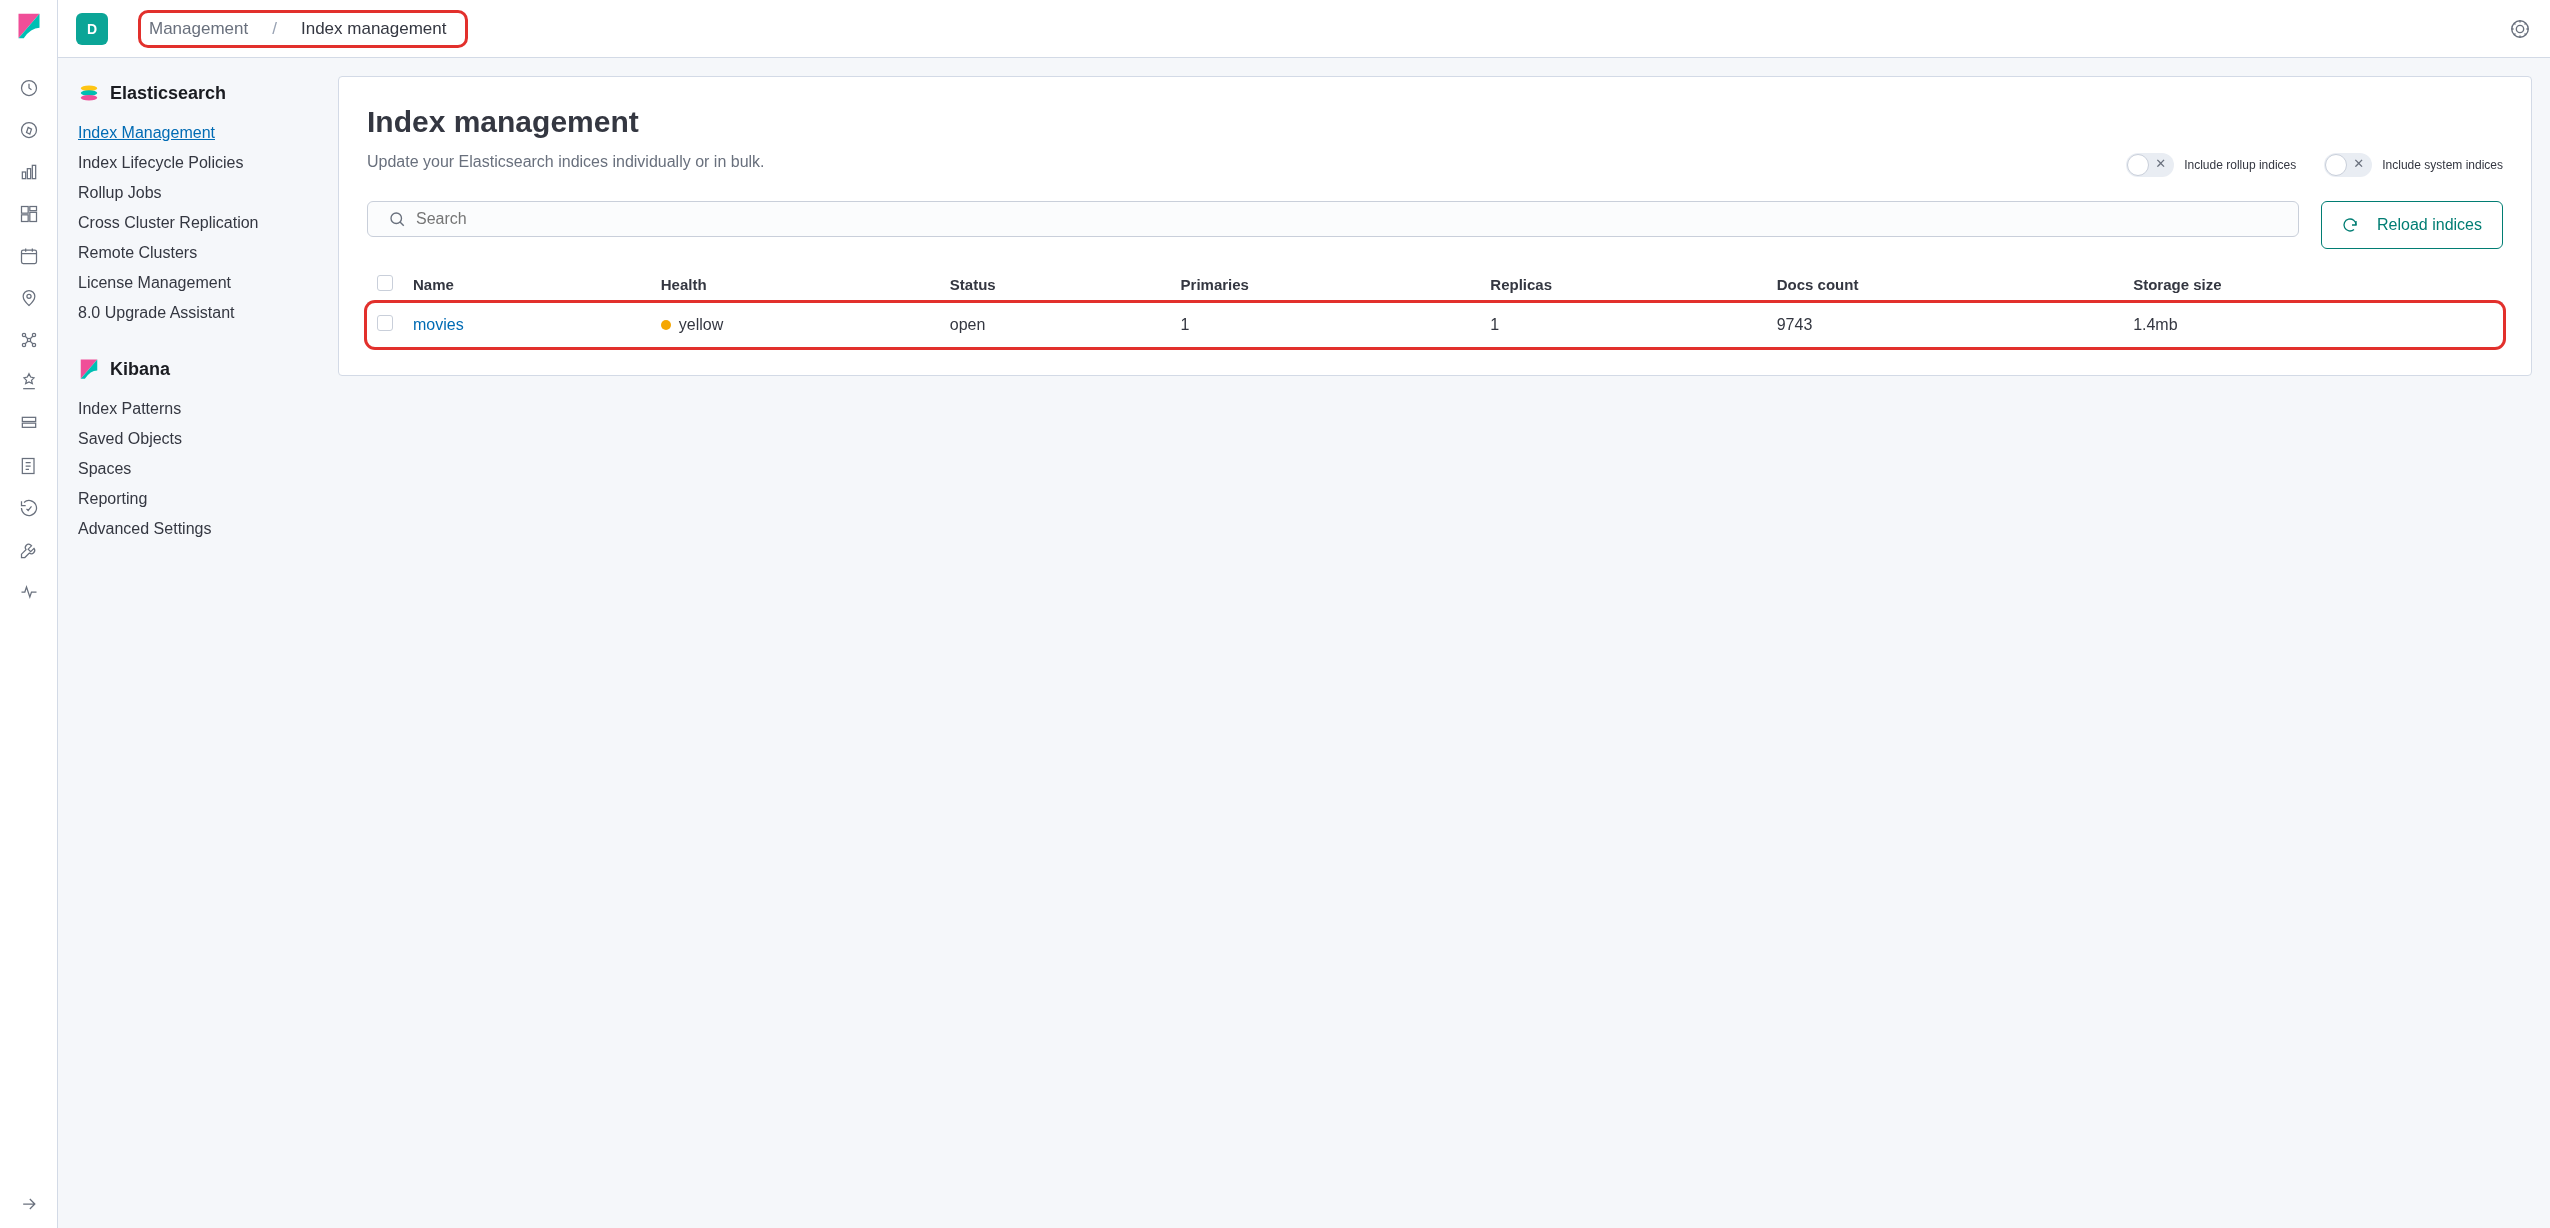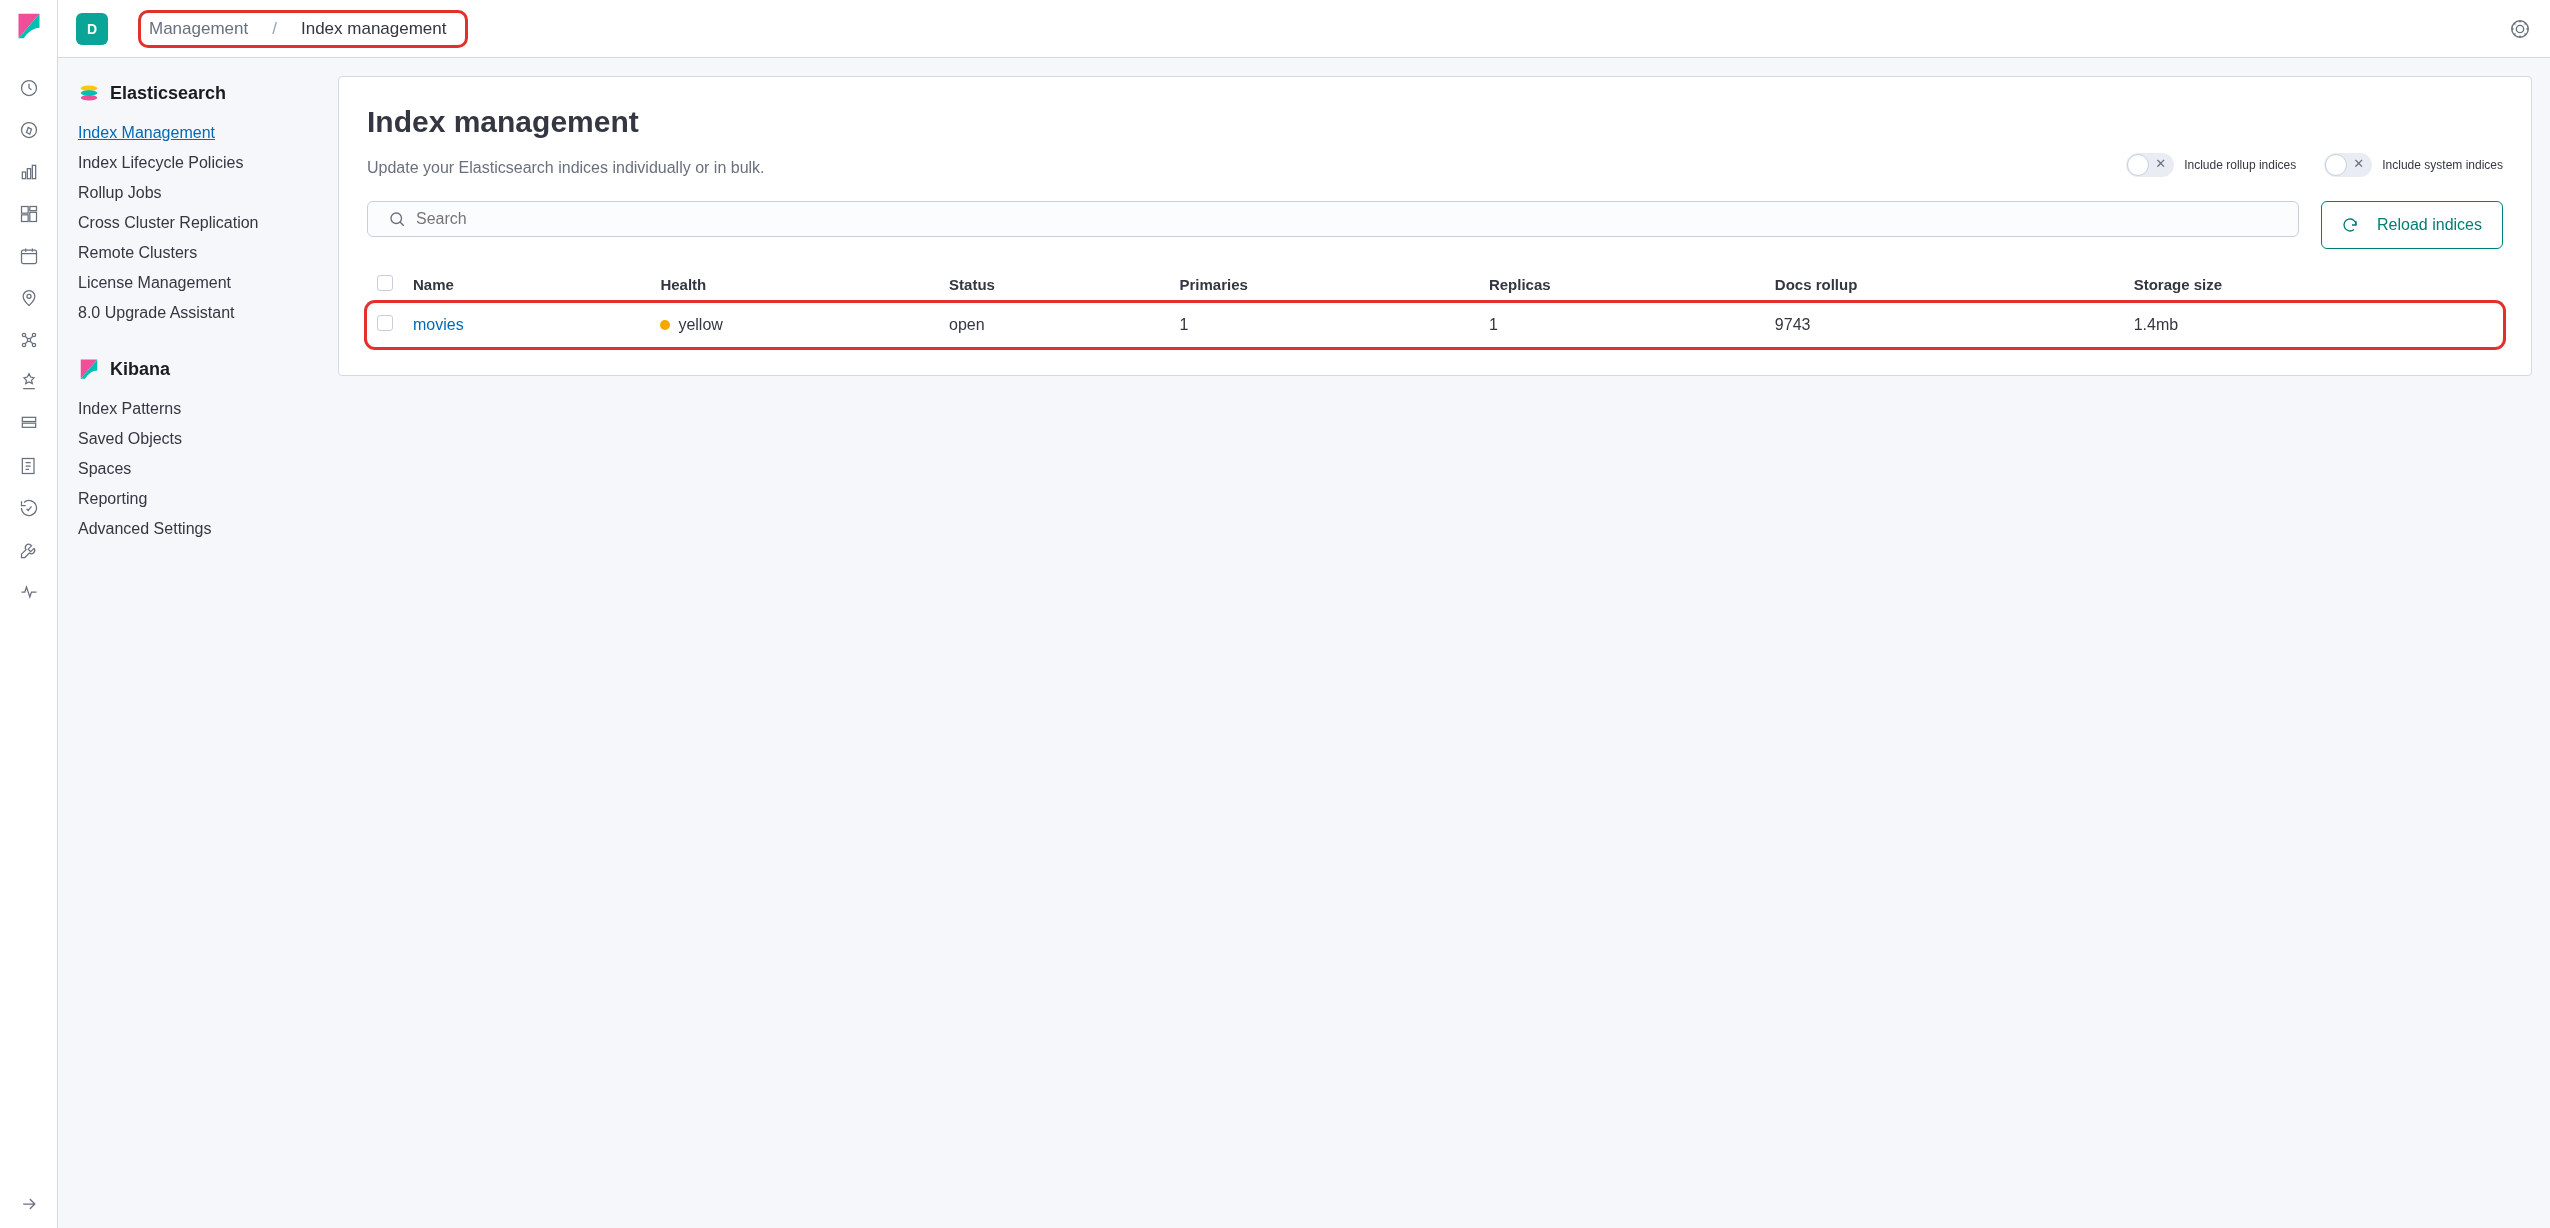--- a/index.html
+++ b/index.html
@@ -105,21 +105,21 @@
     border-radius: 4px;
     padding: 28px;
   }
   .page-title {
     font-size: 30px;
     font-weight: 600;
     margin-bottom: 14px;
   }
   .subtitle-row {
     display: flex;
-    align-items: flex-end;
+    align-items: flex-start;
     gap: 28px;
     margin-bottom: 24px;
   }
   .subtitle {
     font-size: 16px;
     color: #69707D;
     flex: 1;
   }
   .toggle-group { display: flex; align-items: center; gap: 10px; }
   .toggle {
@@ -404,21 +404,21 @@
 
           <table>
             <thead>
               <tr>
                 <th style="width:36px"><span class="checkbox"></span></th>
                 <th>Name</th>
                 <th>Health</th>
                 <th>Status</th>
                 <th>Primaries</th>
                 <th>Replicas</th>
-                <th>Docs rollup</th>
+                <th>Docs count</th>
                 <th>Storage size</th>
               </tr>
             </thead>
             <tbody>
               <tr class="row-highlighted">
                 <td><span class="checkbox"></span></td>
                 <td><span class="index-link">movies</span></td>
                 <td><span class="health-dot"></span><span>yellow</span></td>
                 <td>open</td>
                 <td>1</td>

